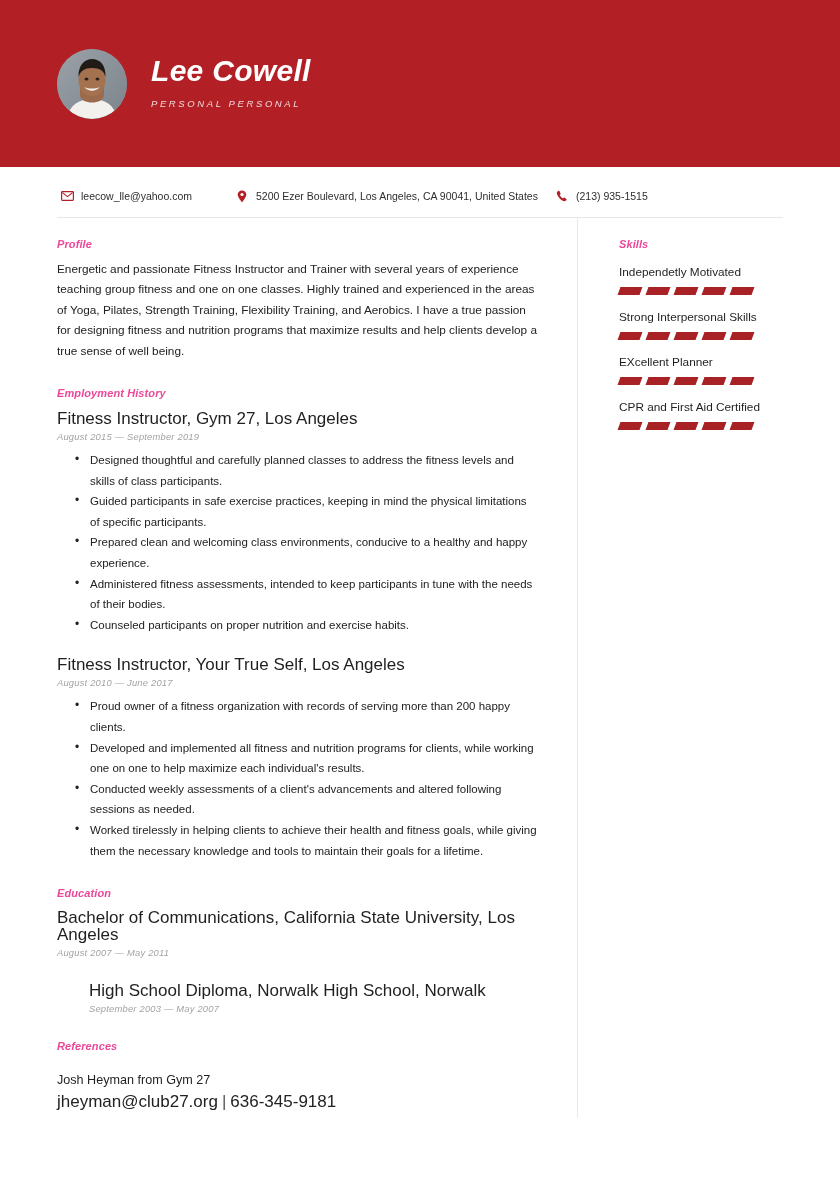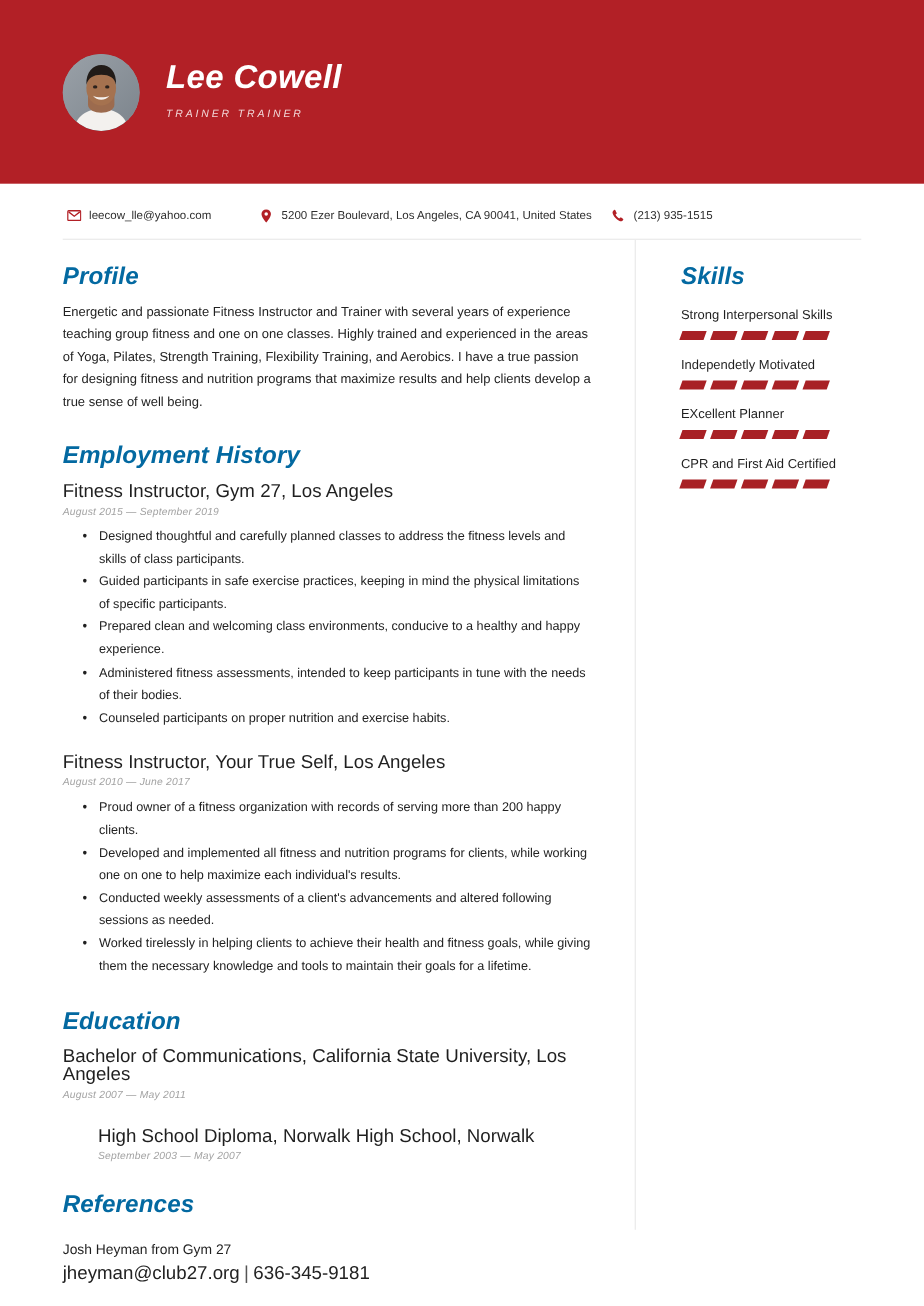--- a/index.html
+++ b/index.html
@@ -116,24 +116,24 @@
 
   
   .main-col {
     position: absolute;
     left: 57px;
     top: 238px;
     width: 482px;
   }
 
   .sec-head {
-    font-size: 22px;
+    font-size: 11px;
     font-weight: bold;
     font-style: italic;
-    color: #0369a1;
+    color: #ec4899;
     letter-spacing: 0.1px;
   }
 
   .profile-text {
     margin-top: 9px;
     font-size: 11.8px;
     line-height: 20.4px;
     color: #222222;
   }
 
@@ -245,21 +245,21 @@
           <ellipse cx="35" cy="31" rx="13.5" ry="16" fill="#a5724f"></ellipse>
           <path d="M21.5 28 C21 16 28 10 35 10 C43 10 49 16 48.5 28 C47 22 43 19 35 19 C27.5 19 23.5 22 21.5 28 Z" fill="#211b18"></path>
           <ellipse cx="29.5" cy="30" rx="2" ry="1.5" fill="#2b211c"></ellipse>
           <ellipse cx="40.5" cy="30" rx="2" ry="1.5" fill="#2b211c"></ellipse>
           <path d="M27.5 38 C31 43 39 43 42.5 38 C39 40 31 40 27.5 38 Z" fill="#f6f2ef"></path>
         </g>
       </svg>
     </div>
     <div class="name-block">
       <div class="name">Lee Cowell</div>
-      <div class="job-title">TRAINER TRAINER</div>
+      <div class="job-title">PERSONAL PERSONAL</div>
     </div>
   </div>
 
   <div class="contact-bar">
 
     <div class="contact-item email">
       <span class="contact-ico">
         <svg width="13" height="10" viewBox="0 0 13 10" xmlns="http://www.w3.org/2000/svg">
           <rect x="0.6" y="0.6" width="11.8" height="8.8" rx="0.8" fill="none" stroke="#b22026" stroke-width="1.2"></rect>
           <path d="M1.4 1.6 L6.5 5.6 L11.6 1.6" fill="none" stroke="#b22026" stroke-width="1.2"></path>
@@ -351,32 +351,32 @@
       <div class="ref-contact">
         <span>jheyman@club27.org</span><span class="ref-sep">|</span><span>636-345-9181</span>
       </div>
     </div>
   </div>
 
   <div class="side-col">
     <div class="sec-head">Skills</div>
 
     <div class="skill">
+      <div class="skill-name">Independetly Motivated</div>
+      <div class="skill-bar">
+        <span class="dash"></span>
+        <span class="dash"></span>
+        <span class="dash"></span>
+        <span class="dash"></span>
+        <span class="dash"></span>
+      </div>
+    </div>
+
+    <div class="skill">
       <div class="skill-name">Strong Interpersonal Skills</div>
-      <div class="skill-bar">
-        <span class="dash"></span>
-        <span class="dash"></span>
-        <span class="dash"></span>
-        <span class="dash"></span>
-        <span class="dash"></span>
-      </div>
-    </div>
-
-    <div class="skill">
-      <div class="skill-name">Independetly Motivated</div>
       <div class="skill-bar">
         <span class="dash"></span>
         <span class="dash"></span>
         <span class="dash"></span>
         <span class="dash"></span>
         <span class="dash"></span>
       </div>
     </div>
 
     <div class="skill">

